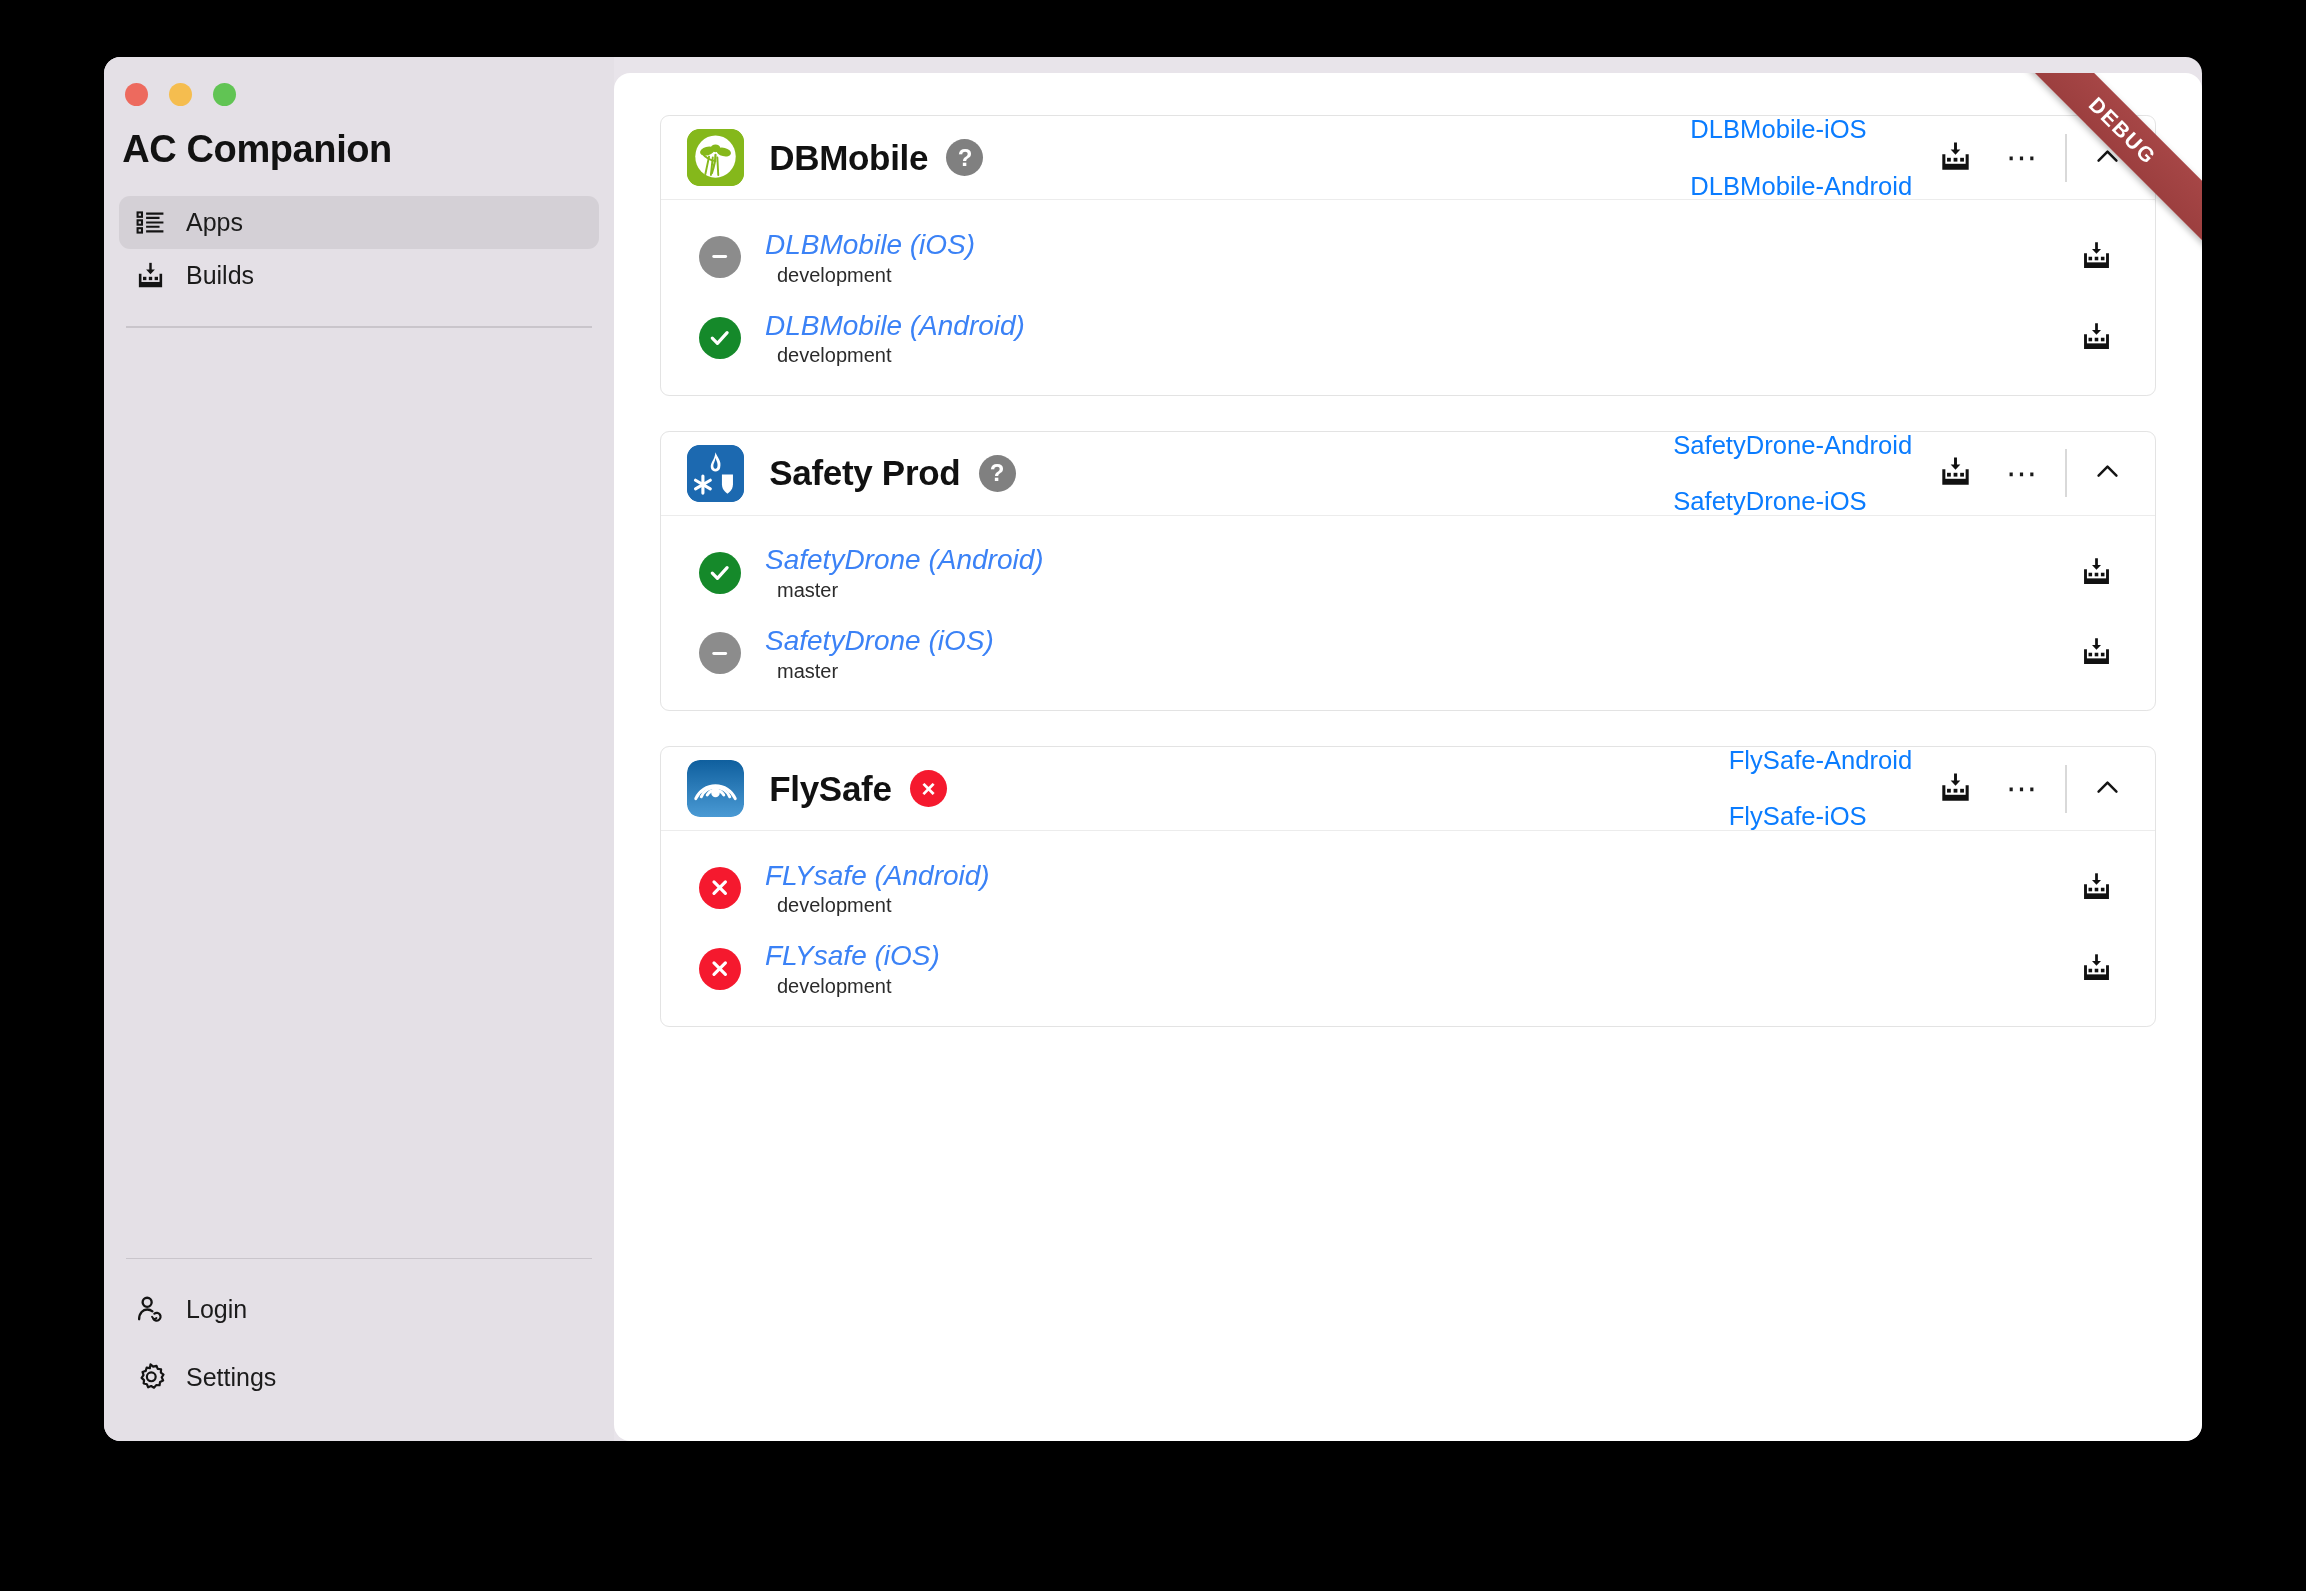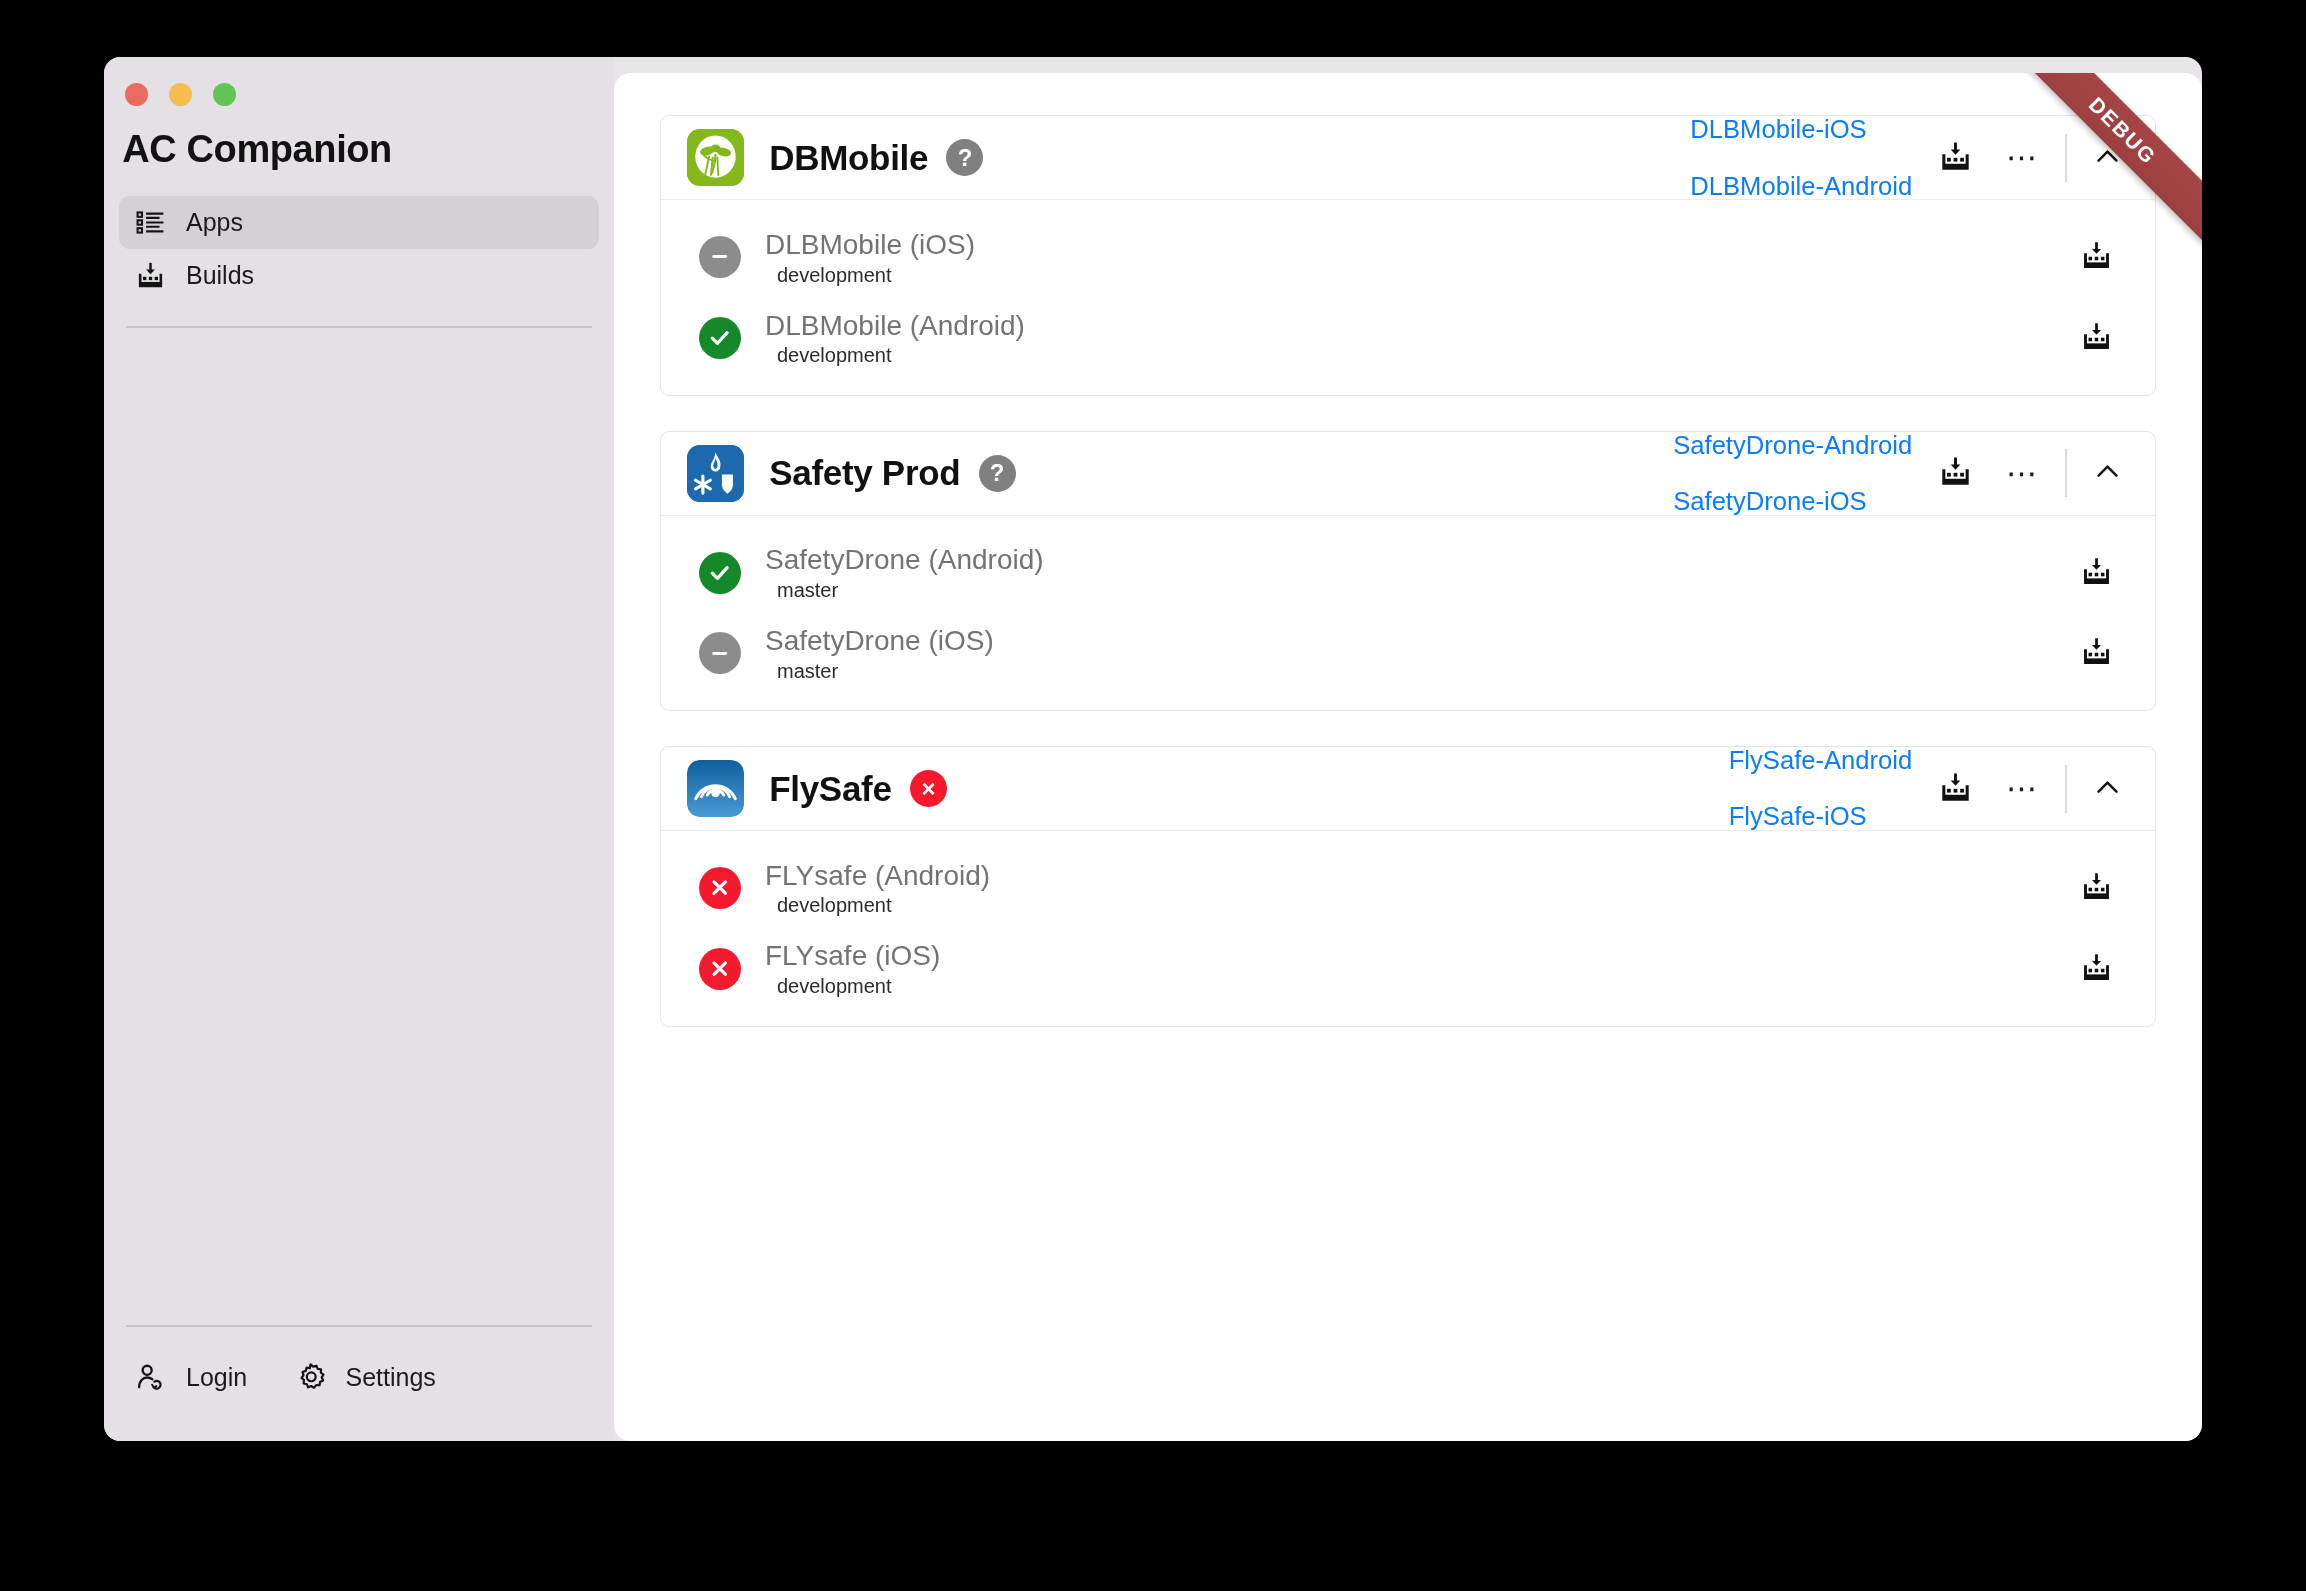--- a/index.html
+++ b/index.html
@@ -73,21 +73,21 @@
     background: #c9c5cb;
   }
 
   .sidebar-spacer { flex: 1 1 auto; }
 
   .divider-bottom {
     margin: 0 22px 0 22px;
     height: 1.8px;
     background: #c9c5cb;
   }
-  .nav-bottom { padding: 24px 14.6px 37px 14.6px; display:flex; flex-direction:row; gap: 14.6px; }
+  .nav-bottom { padding: 24px 14.6px 37px 14.6px; display:flex; flex-direction:column; gap: 14.6px; }
 
   
   .main {
     flex: 1 1 auto;
     background: #ffffff;
     border-radius: 16.4px 16.4px 16.4px 16.4px;
     margin: 16.4px 0 0 0;
     position: relative;
     overflow: hidden;
   }
@@ -203,21 +203,21 @@
     width: 42px; height: 42px; border-radius: 50%;
     flex: 0 0 42px;
     display:flex; align-items:center; justify-content:center;
     margin-right: 24px;
   }
   .status-ic.success { background: #15892a; }
   .status-ic.disabled { background: #8c8c8c; }
   .status-ic.failed { background: #f5192e; }
 
   .build-text { display: flex; flex-direction: column; gap: 1.8px; }
-  .build-name { font-size: 28px; color: #737373; line-height: 1.18; }
+  .build-name { font-size: 28px; color: #3b82f6; line-height: 1.18; font-style: italic; }
   .build-branch { font-size: 20px; color: #2b2b2b; line-height: 1.2; margin-left: 12px; }
   .row-spacer { flex: 1 1 auto; }
   .row-dl { cursor: pointer; display:flex; padding-right: 9.1px; }
 </style>
 </head>
 <body>
 
 <div class="desktop">
   <div class="window">
 

